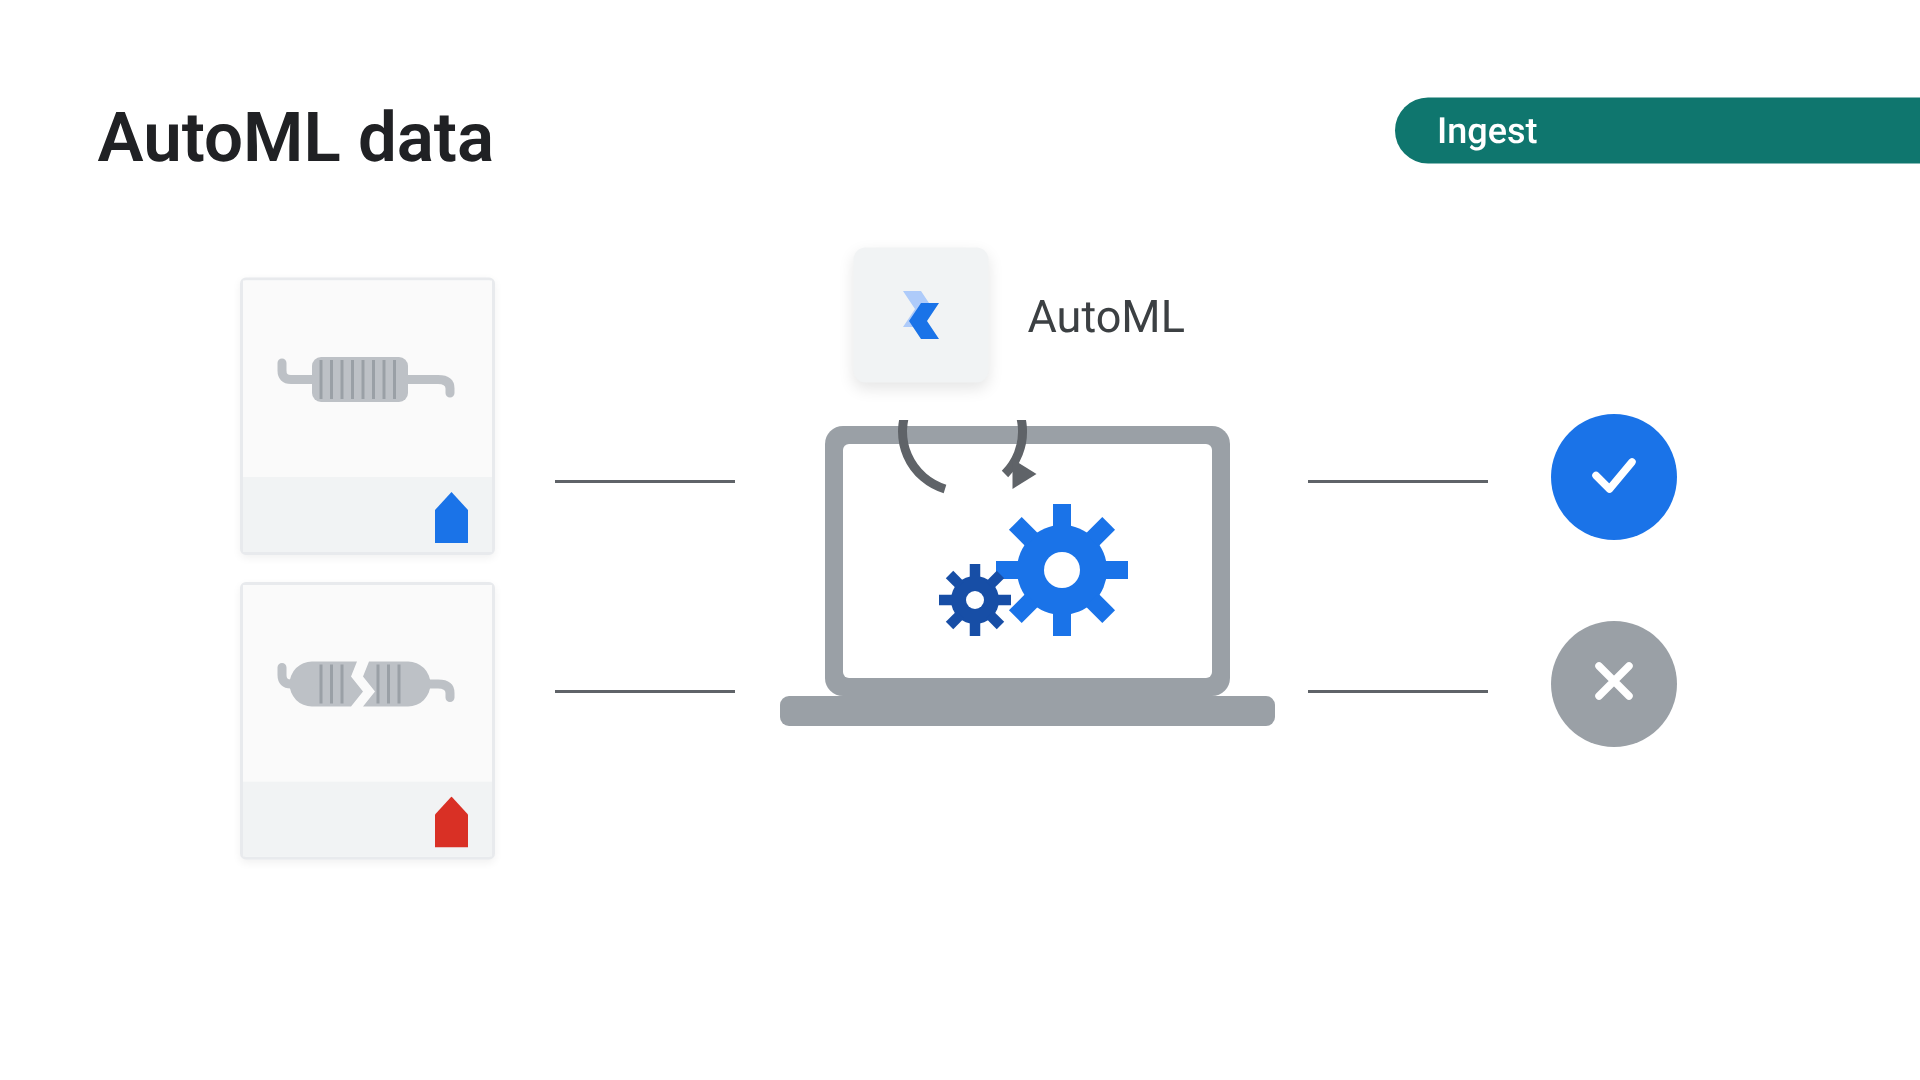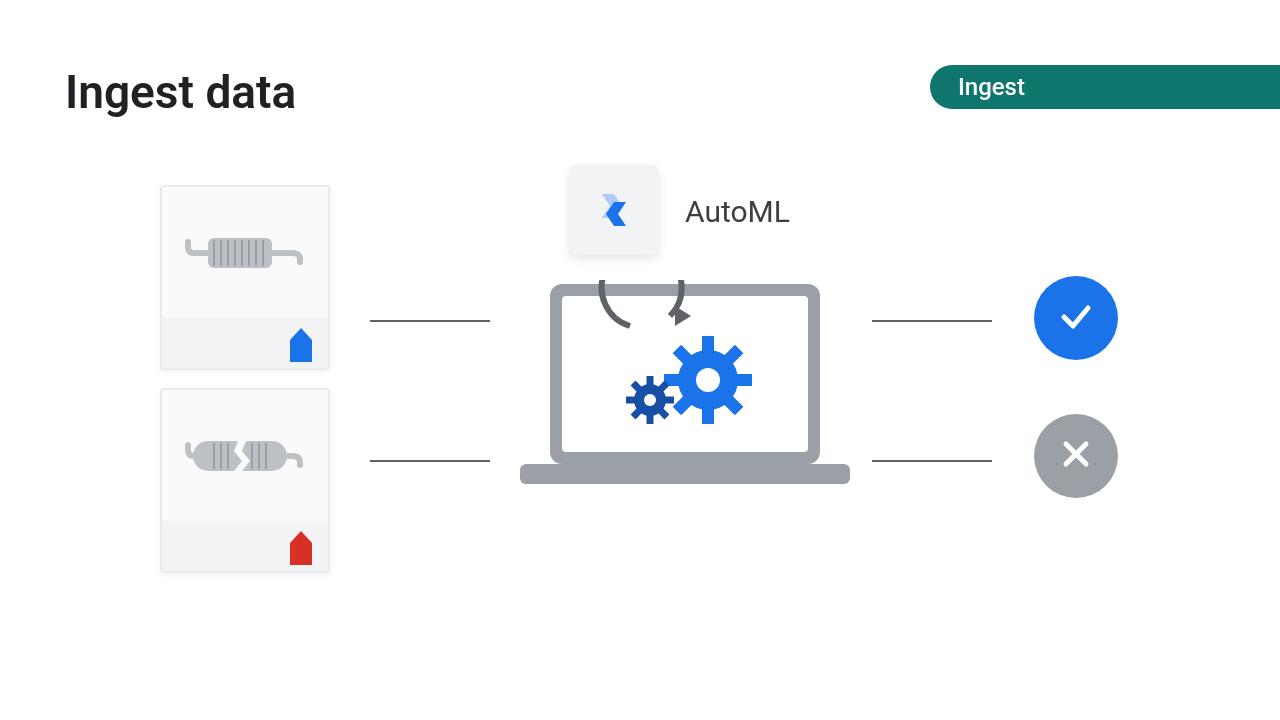--- a/index.html
+++ b/index.html
@@ -129,21 +129,21 @@
   }
   .circle-no {
     top: 254px;
     left: 1034px;
     background: #9aa0a6;
   }
 </style>
 </head>
 <body>
 
-<div class="title">Ingest data</div>
+<div class="title">AutoML data</div>
 
 <div class="pill">
   <span>Ingest</span>
 </div>
 
 <div class="diagram">
 
   <div class="card card-top">
     <div class="card-img">
       <svg width="130" height="50" viewBox="0 0 130 50">

